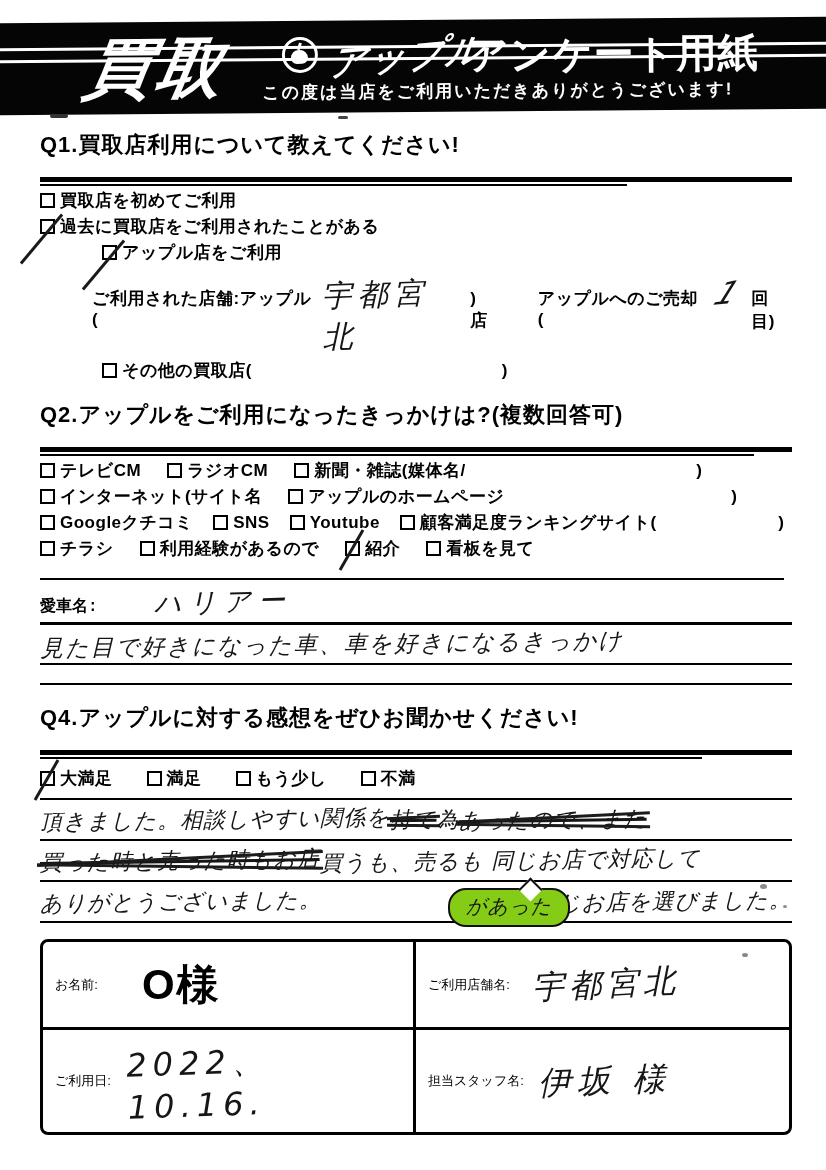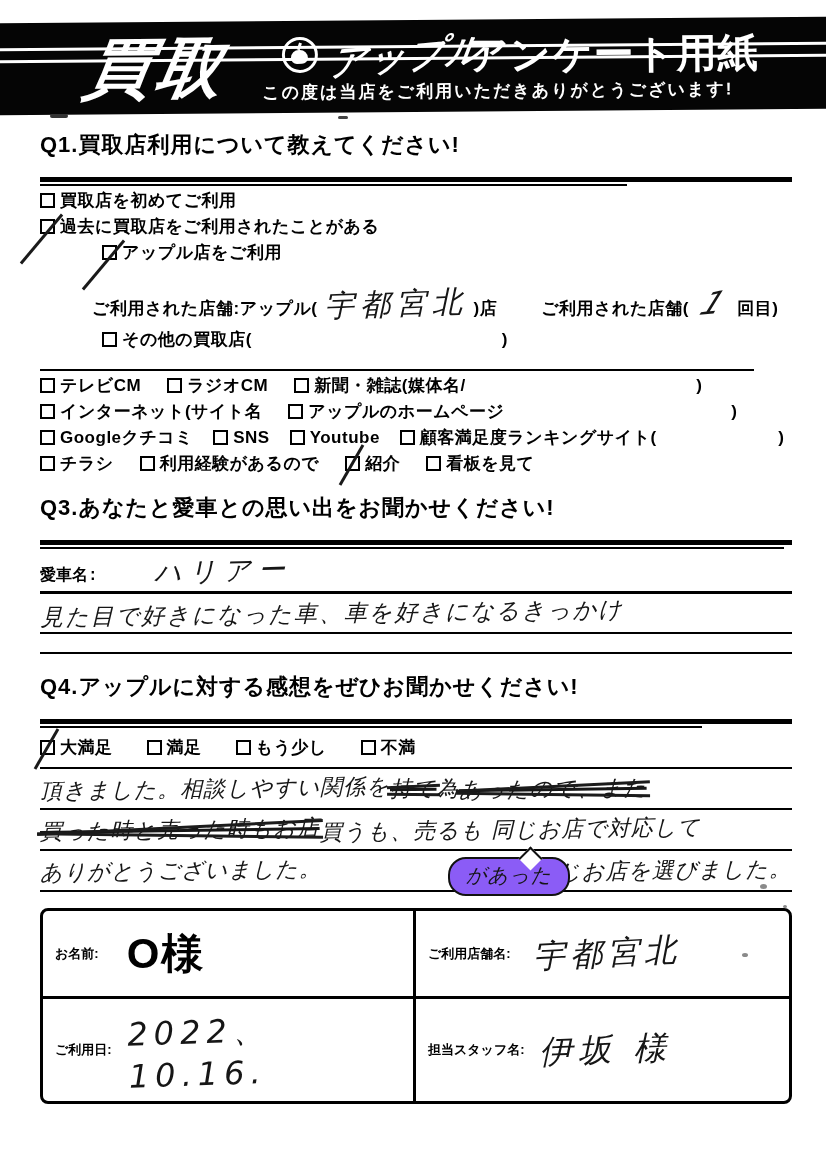--- a/index.html
+++ b/index.html
@@ -62,21 +62,21 @@
   .cb.checked.long::after { left: -2px; top: -14px; height: 64px; transform: rotate(40deg); }
 
   .indent1 { margin-left: 26px; padding-left: 36px; }
   .indent2 { margin-left: 52px; }
 
   .hw {
     font-family: "DejaVu Sans", sans-serif; font-style: italic; font-weight: 400;
     color: #161616; display: inline-block;
   }
 
-  .q1-store-row { display: flex; align-items: baseline; margin-top: 20px; }
+  .q1-store-row { display: flex; align-items: baseline; margin-top: 10px; }
   .store-name { font-size: 30px; letter-spacing: 6px; transform: rotate(-2deg); margin: 0 6px; }
   .sale-prefix { margin-left: 44px; }
   .sale-count { font-size: 32px; transform: skewX(-28deg) rotate(-6deg); margin: 0 14px; line-height: 20px; }
   .other-close { margin-left: 250px; }
 
   .gap26 > .opt { margin-right: 26px; }
   .gap20 > .opt { margin-right: 20px; }
   .far-paren { margin-left: auto; font-size: 17px; font-weight: 700; }
   .pr90 { margin-right: 90px; } .pr55 { margin-right: 55px; } .pr8 { margin-right: 8px; }
 
@@ -98,40 +98,40 @@
   .comment .hw { font-size: 22px; letter-spacing: 1px; }
   .struck { position: relative; text-decoration: line-through; text-decoration-thickness: 3px; }
   .struck::before, .struck::after {
     content: ''; position: absolute; left: -3px; right: -3px; height: 3px; background: #1b1b1b;
   }
   .struck::before { top: 38%; transform: rotate(-2deg); }
   .struck::after { top: 62%; transform: rotate(1.5deg); }
   .heavy { letter-spacing: 3px; }
   .ins-bubble {
     position: absolute; left: 408px; top: 88px; padding: 3px 16px 5px;
-    border: 2.5px solid #111; border-radius: 18px; background: #8b5cf6; z-index: 2;
+    border: 2.5px solid #111; border-radius: 18px; background: #84cc16; z-index: 2;
   }
   .ins-bubble .hw { font-size: 20px; }
   .ins-bubble::before {
     content: ''; position: absolute; left: 72px; top: -9px; width: 15px; height: 15px;
     background: #fff; border-left: 2.5px solid #111; border-top: 2.5px solid #111;
     transform: rotate(45deg);
   }
   .line3 { display: flex; justify-content: space-between; align-items: center; }
 
   
   .info-table {
     margin-top: 16px; border: 3px solid #000; border-radius: 8px;
     display: grid; grid-template-columns: 50% 50%; width: 752px;
   }
   .cell { min-height: 88px; padding: 10px 12px; display: flex; align-items: center; }
   .cell-br { border-right: 3px solid #000; }
   .cell-bb { border-bottom: 3px solid #000; }
-  .cell-label { font-size: 13px; font-weight: 700; flex: none; }
-  .name-value { font-size: 42px; font-weight: 900; margin-left: 28px; letter-spacing: 2px; }
+  .cell-label { font-size: 13px; font-weight: 400; flex: none; }
+  .name-value { font-size: 42px; font-weight: 900; margin-left: 44px; letter-spacing: 2px; }
   .store-cell-value { font-size: 32px; letter-spacing: 5px; margin-left: 22px; transform: rotate(-3deg); }
   .date-value { font-size: 32px; letter-spacing: 6px; margin-left: 16px; transform: rotate(-2deg); }
   .staff-value { font-size: 33px; letter-spacing: 6px; margin-left: 14px; transform: rotate(-2deg); }
 
   .speck { position: absolute; background: #8a8a8a; border-radius: 50%; }
 </style>
 </head>
 <body>
 
 <div class="page">
@@ -172,35 +172,36 @@
         <span class="opt">
           <span class="cb long checked"></span>
           <span class="lbl">アップル店をご利用</span>
         </span>
       </div>
 
       <div class="q1-store-row indent2">
         <span class="printed">ご利用された店舗:アップル(</span>
         <span class="hw store-name">宇都宮北</span>
         <span class="printed">)店</span>
-        <span class="printed sale-prefix">ご利用された店舗(</span>
+        <span class="printed sale-prefix">アップルへのご売却(</span>
         <span class="hw sale-count">1</span>
         <span class="printed">回目)</span>
       </div>
 
       <div class="opt-row indent1">
         <span class="opt">
           <span class="cb"></span>
           <span class="lbl">その他の買取店(</span>
         </span>
         <span class="printed other-close">)</span>
       </div>
     </div>
 
     <div class="sec">
+      <div class="section-title">Q2.アップルをご利用になったきっかけは?(複数回答可)</div>
       <div class="thin-rule" style="width:95%"></div>
 
       <div class="opt-row gap26">
         <span class="opt">
           <span class="cb"></span>
           <span class="lbl">テレビCM</span>
         </span>
         <span class="opt">
           <span class="cb"></span>
           <span class="lbl">ラジオCM</span>
@@ -258,21 +259,20 @@
           <span class="lbl">紹介</span>
         </span>
         <span class="opt">
           <span class="cb"></span>
           <span class="lbl">看板を見て</span>
         </span>
       </div>
     </div>
 
     <div class="sec">
-      <div class="section-title">Q3.あなたと愛車との思い出をお聞かせください!</div>
       <div class="thin-rule" style="width:99%"></div>
 
       <div class="car-row">
         <span class="car-label">愛車名:</span>
         <span class="hw car-name">ハリアー</span>
       </div>
       <div class="hand-line">
         <span class="hw">見た目で好きになった車、車を好きになるきっかけ</span>
       </div>
       <div class="hand-line empty"></div>

